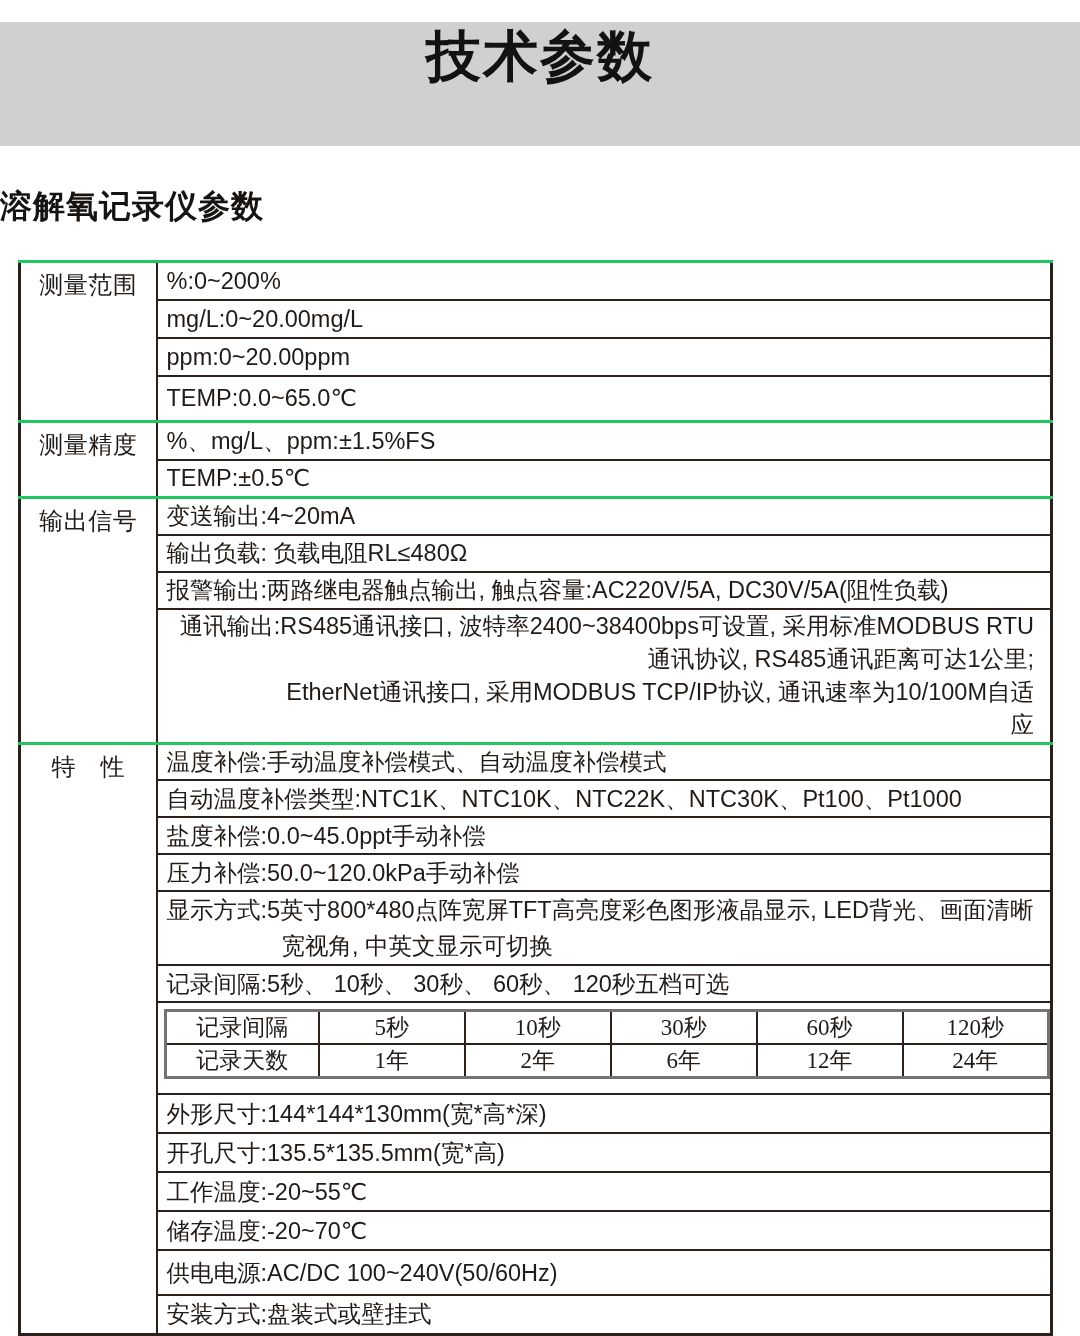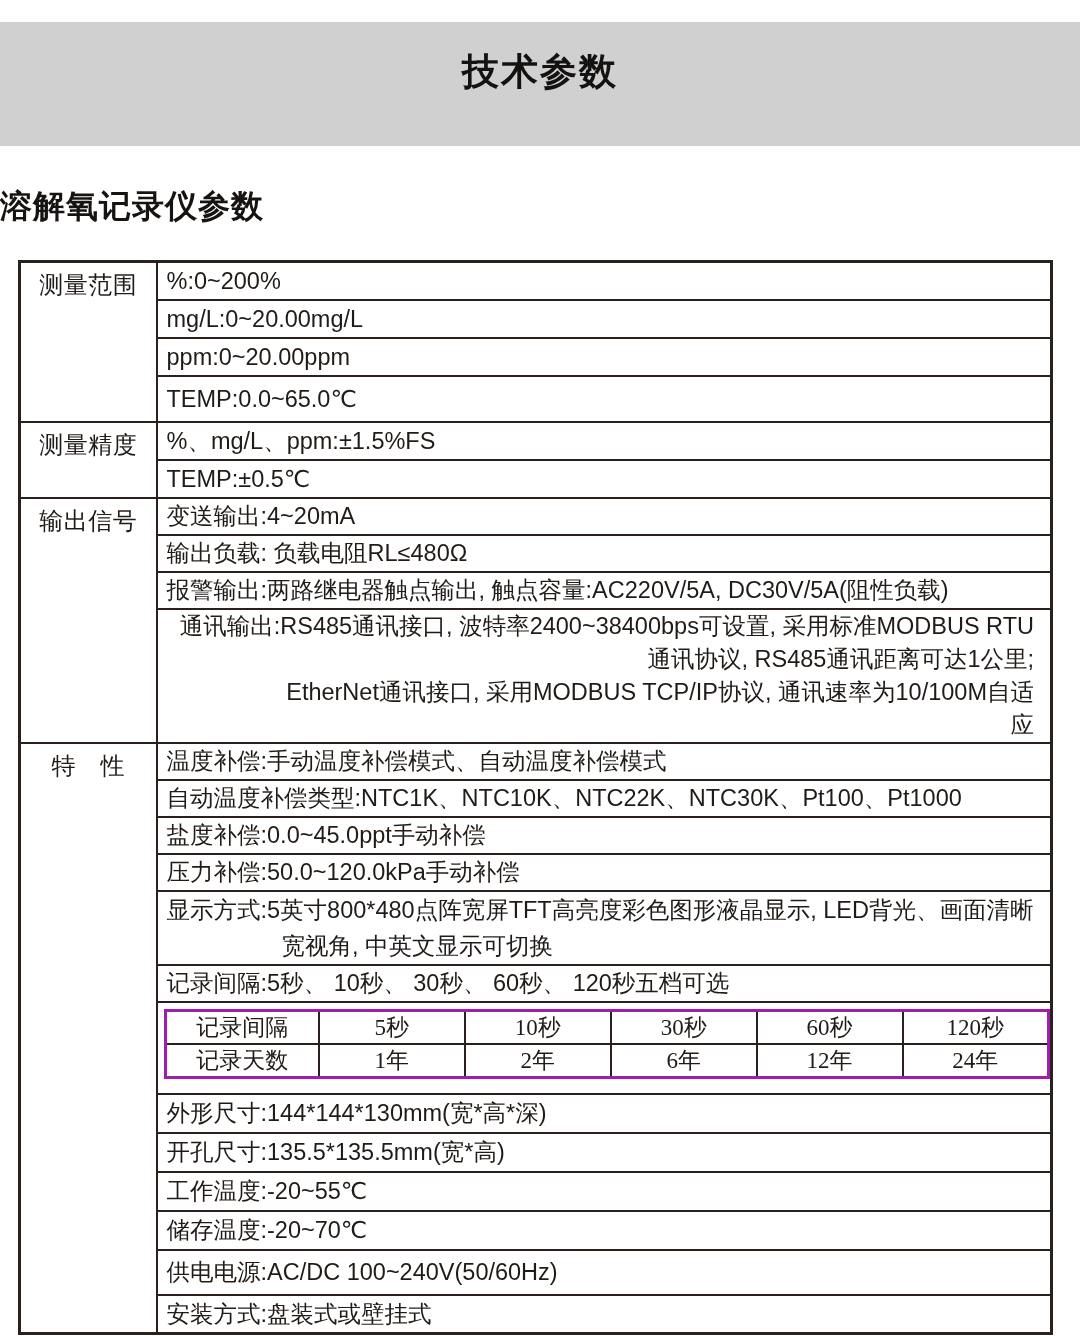--- a/index.html
+++ b/index.html
@@ -13,22 +13,22 @@
   }
 
   
   .banner {
     position:absolute; left:0; top:22px;
     width:1080px; height:124px;
     background:#d1d0d0;
     text-align:center;
   }
   .banner-title {
-    margin:0; padding-top:22px;
-    font-size:37px; line-height:56px;
+    margin:0; padding-top:6px;
+    font-size:55px; line-height:56px;
     font-weight:700; letter-spacing:2px;
     color:#141210;
   }
   .banner-sub {
     margin-top:3px;
     font-size:23px; line-height:26px;
     color:#2d2b2a; letter-spacing:0.5px;
   }
 
   
@@ -43,21 +43,21 @@
   table.spec {
     position:absolute; left:18px; top:260px;
     width:1035px;
     border-collapse:collapse;
     table-layout:fixed;
     border:3px solid #2b211c;
     font-size:23.5px;
     color:#211b17;
   }
   table.spec td { border:2px solid #2b211c; }
-  table.spec tr.sec td { border-top:1px solid #22c55e; }
+  table.spec tr.sec td { border-top:3px solid #22c55e; }
   td.cat {
     text-align:center;
     vertical-align:top;
     padding-top:6px;
     font-size:24px;
     letter-spacing:0.5px;
   }
   td.val {
     padding:0 16px 0 9px;
     vertical-align:middle;
@@ -65,21 +65,21 @@
   td.val .line { line-height:34px; }
   td.val.twoline .line { line-height:36px; }
   td.val.threeline .line { line-height:33px;text-align:right; }
   .indent { padding-left:115px; }
 
   
   td.mini { vertical-align:top; padding:0; }
   table.rec {
     border-collapse:collapse;
     margin:6px 0 0 6px;
-    border:3px solid #a21caf;
+    border:3px solid #737373;
     font-family:"Liberation Serif","DejaVu Serif",serif;
     font-size:23px;
     color:#211b17;
   }
   table.rec td {
     border:2px solid #2b211c;
     height:30px;
     text-align:center;
     vertical-align:middle;
     padding:0 4px;

